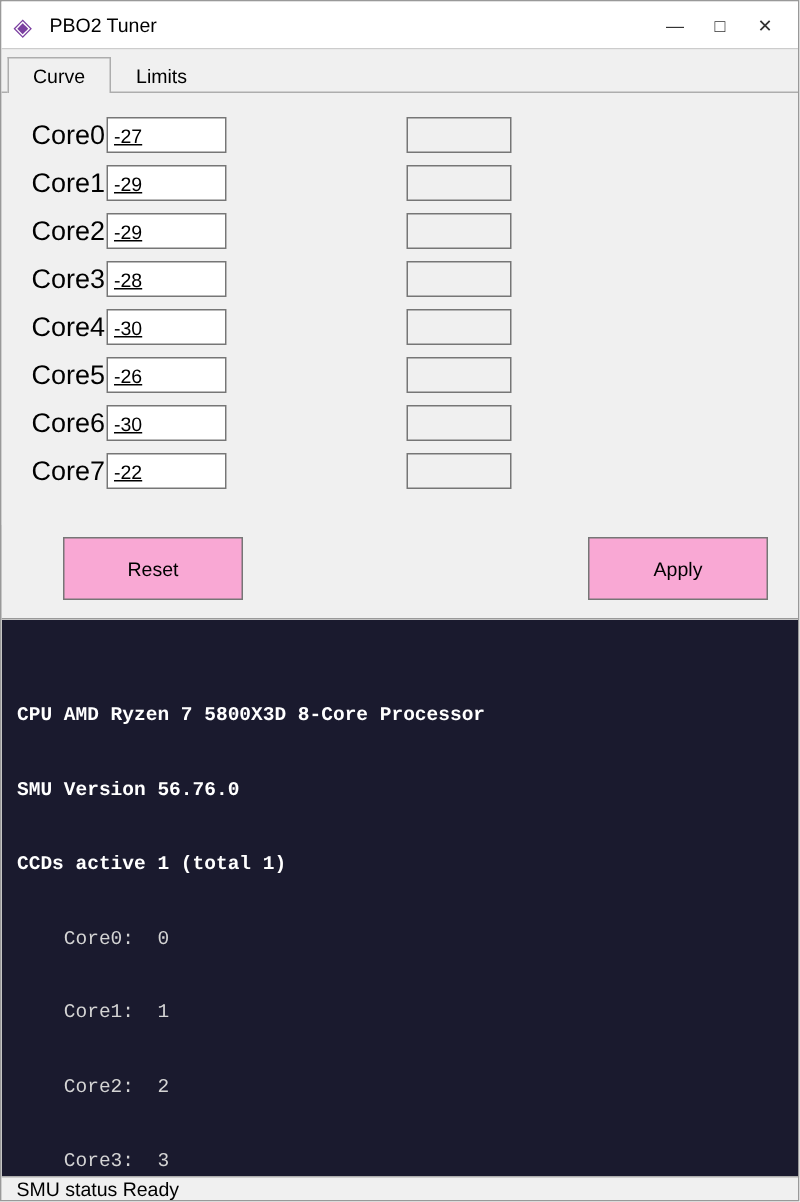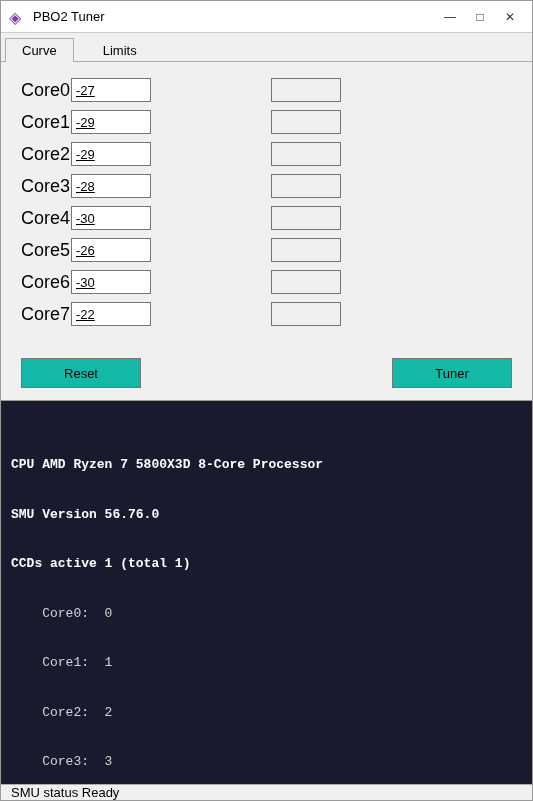--- a/index.html
+++ b/index.html
@@ -61,21 +61,20 @@
       justify-content: center;
       color: #333;
     }
 
     .tab-bar {
       display: flex;
       background: #f0f0f0;
       padding: 4px 4px 0 4px;
       border-bottom: 1px solid #adadad;
       flex-shrink: 0;
-      gap: 12px;
     }
 
     .tab {
       padding: 4px 16px;
       cursor: pointer;
       border: 1px solid transparent;
       border-bottom: none;
       font-size: 13px;
       background: transparent;
       position: relative;
@@ -134,29 +133,30 @@
 
     .button-row {
       display: flex;
       justify-content: space-between;
       padding: 8px 20px 12px 20px;
       flex-shrink: 0;
     }
 
     .btn {
       width: 120px;
-      height: 30px;
-      background: #14b8a6;
+      height: 42px;
+      background: #f9a8d4;
       border: 1px solid #767676;
       cursor: pointer;
       font-size: 13px;
       font-family: inherit;
       display: flex;
       align-items: center;
       justify-content: center;
+      margin-left: 21px;
     }
 
     .console-area {
       flex: 1;
       background: #1a1a2e;
       color: #d4d4d4;
       font-family: 'Courier New', Courier, monospace;
       font-size: 13px;
       padding: 24px 10px;
       overflow-y: auto;
@@ -257,21 +257,21 @@
       </div>
       <div class="core-row">
         <span class="core-label">Core7</span>
         <input class="core-input" value="-22" style="">
         <div class="core-extra"></div>
       </div>
     </div>
 
     <div class="button-row">
       <button class="btn">Reset</button>
-      <button class="btn">Tuner</button>
+      <button class="btn">Apply</button>
     </div>
 
     <div class="console-area">
       <div class="console-line console-bold">CPU AMD Ryzen 7 5800X3D 8-Core Processor</div>
       <div class="console-line console-bold">SMU Version 56.76.0</div>
       <div class="console-line console-bold">CCDs active 1 (total 1)</div>
       <div class="console-line">    Core0:  0</div>
       <div class="console-line">    Core1:  1</div>
       <div class="console-line">    Core2:  2</div>
       <div class="console-line">    Core3:  3</div>

